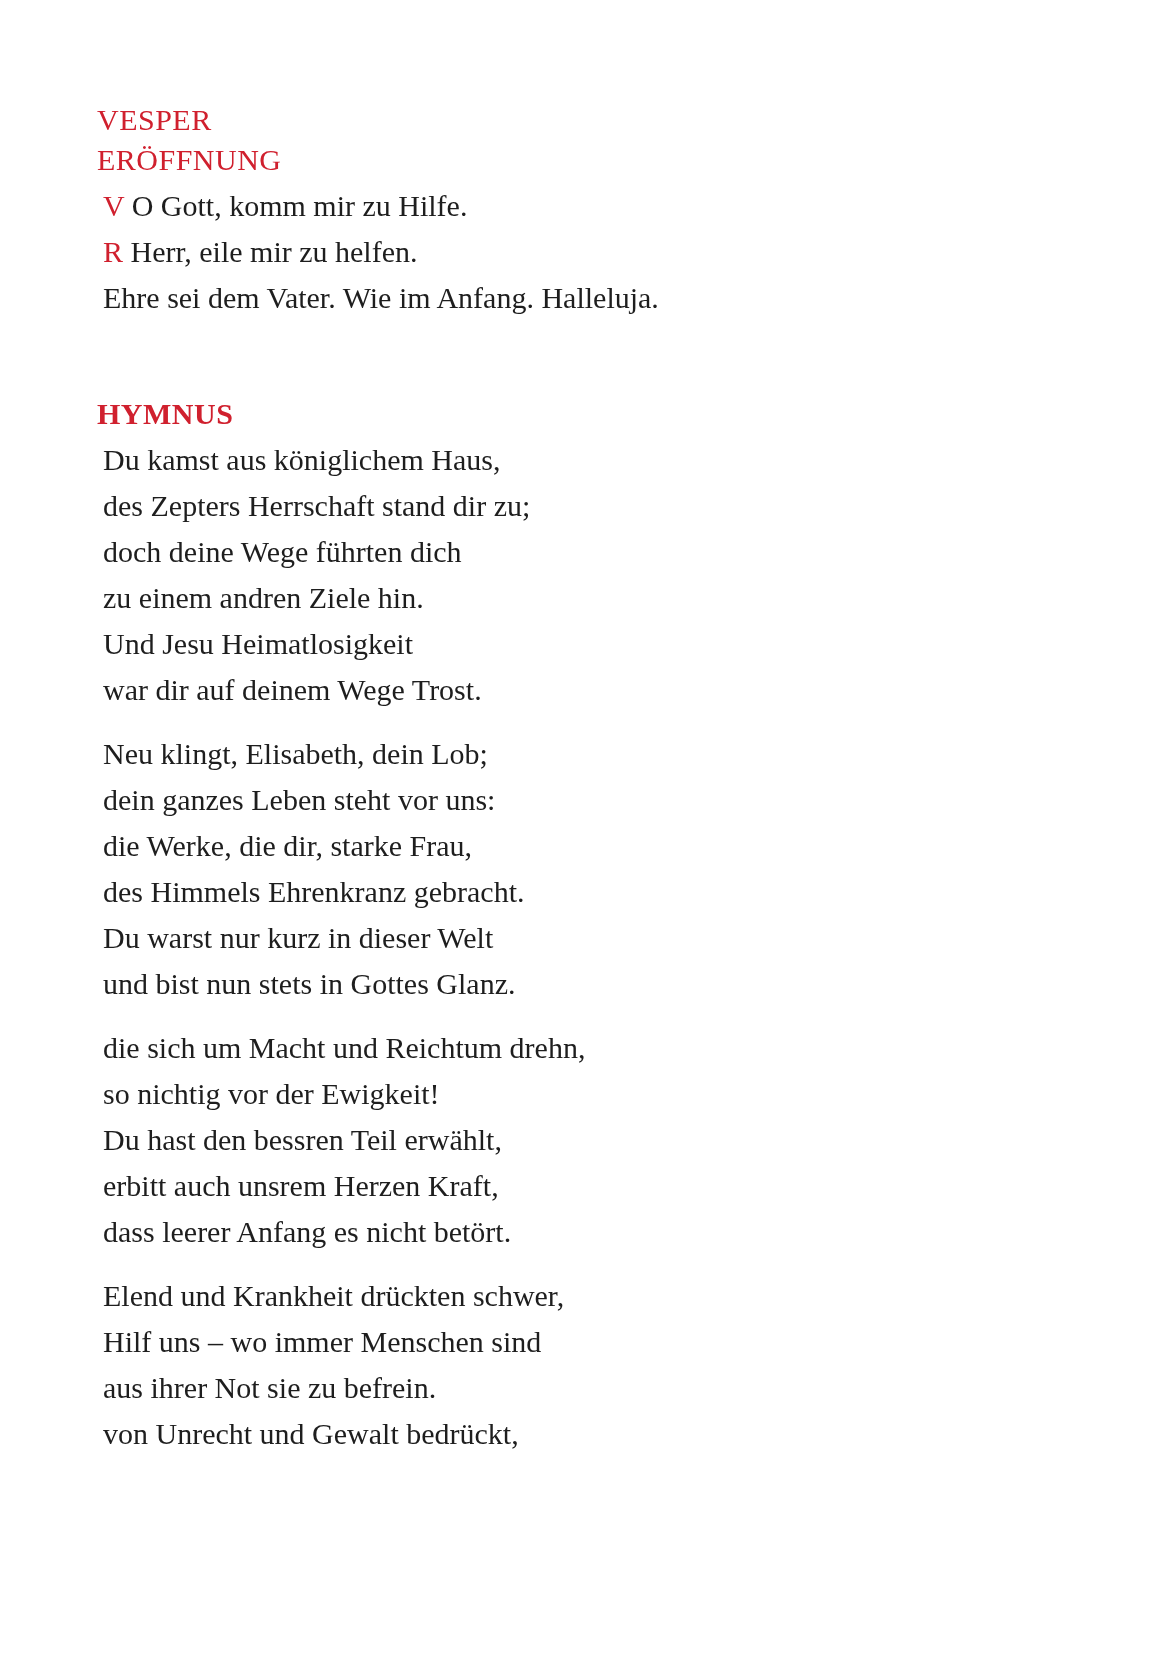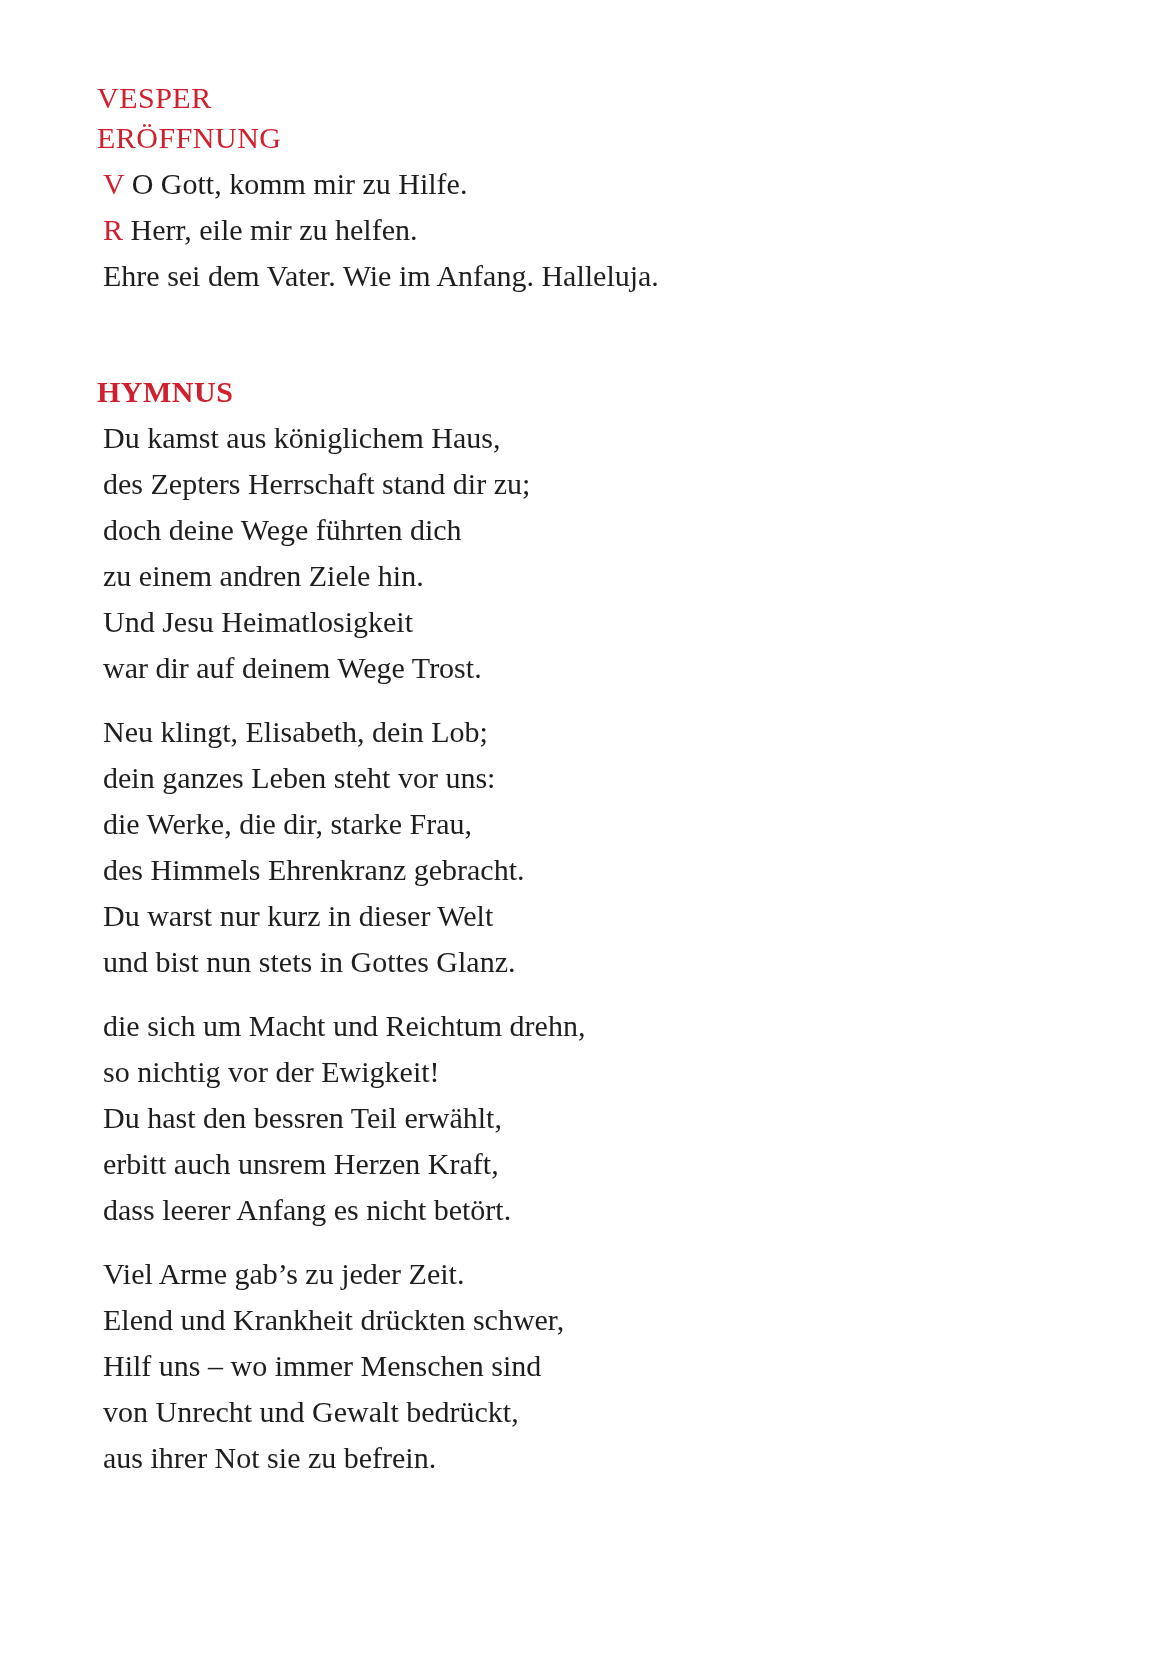--- a/index.html
+++ b/index.html
@@ -12,21 +12,21 @@
     position: relative;
     width: 1166px;
     height: 1654px;
     background: var(--bg, #ffffff);
     color: var(--text, #1e1e1e);
     font-family: "Liberation Serif", "DejaVu Serif", serif;
     overflow: hidden;
   }
   .content {
     position: absolute;
-    top: 78px;
+    top: 100px;
     left: 97px;
     right: 40px;
     font-size: 30px;
     line-height: 40px;
   }
   .heading {
     color: var(--accent, #d0202e);
     font-weight: normal;
     font-size: 30px;
     line-height: 40px;
@@ -88,21 +88,20 @@
 
     <div class="stanza">
       <p class="line">die sich um Macht und Reichtum drehn,</p>
       <p class="line">so nichtig vor der Ewigkeit!</p>
       <p class="line">Du hast den bessren Teil erwählt,</p>
       <p class="line">erbitt auch unsrem Herzen Kraft,</p>
       <p class="line">dass leerer Anfang es nicht betört.</p>
     </div>
 
     <div class="stanza">
-      <p class="line">Viel Arme gab’s zu jeder Zeit.</p>
       <p class="line">Elend und Krankheit drückten schwer,</p>
       <p class="line">Hilf uns – wo immer Menschen sind</p>
+      <p class="line">aus ihrer Not sie zu befrein.</p>
       <p class="line">von Unrecht und Gewalt bedrückt,</p>
-      <p class="line">aus ihrer Not sie zu befrein.</p>
     </div>
 
   </div>
 </div>
 
 </body></html>

